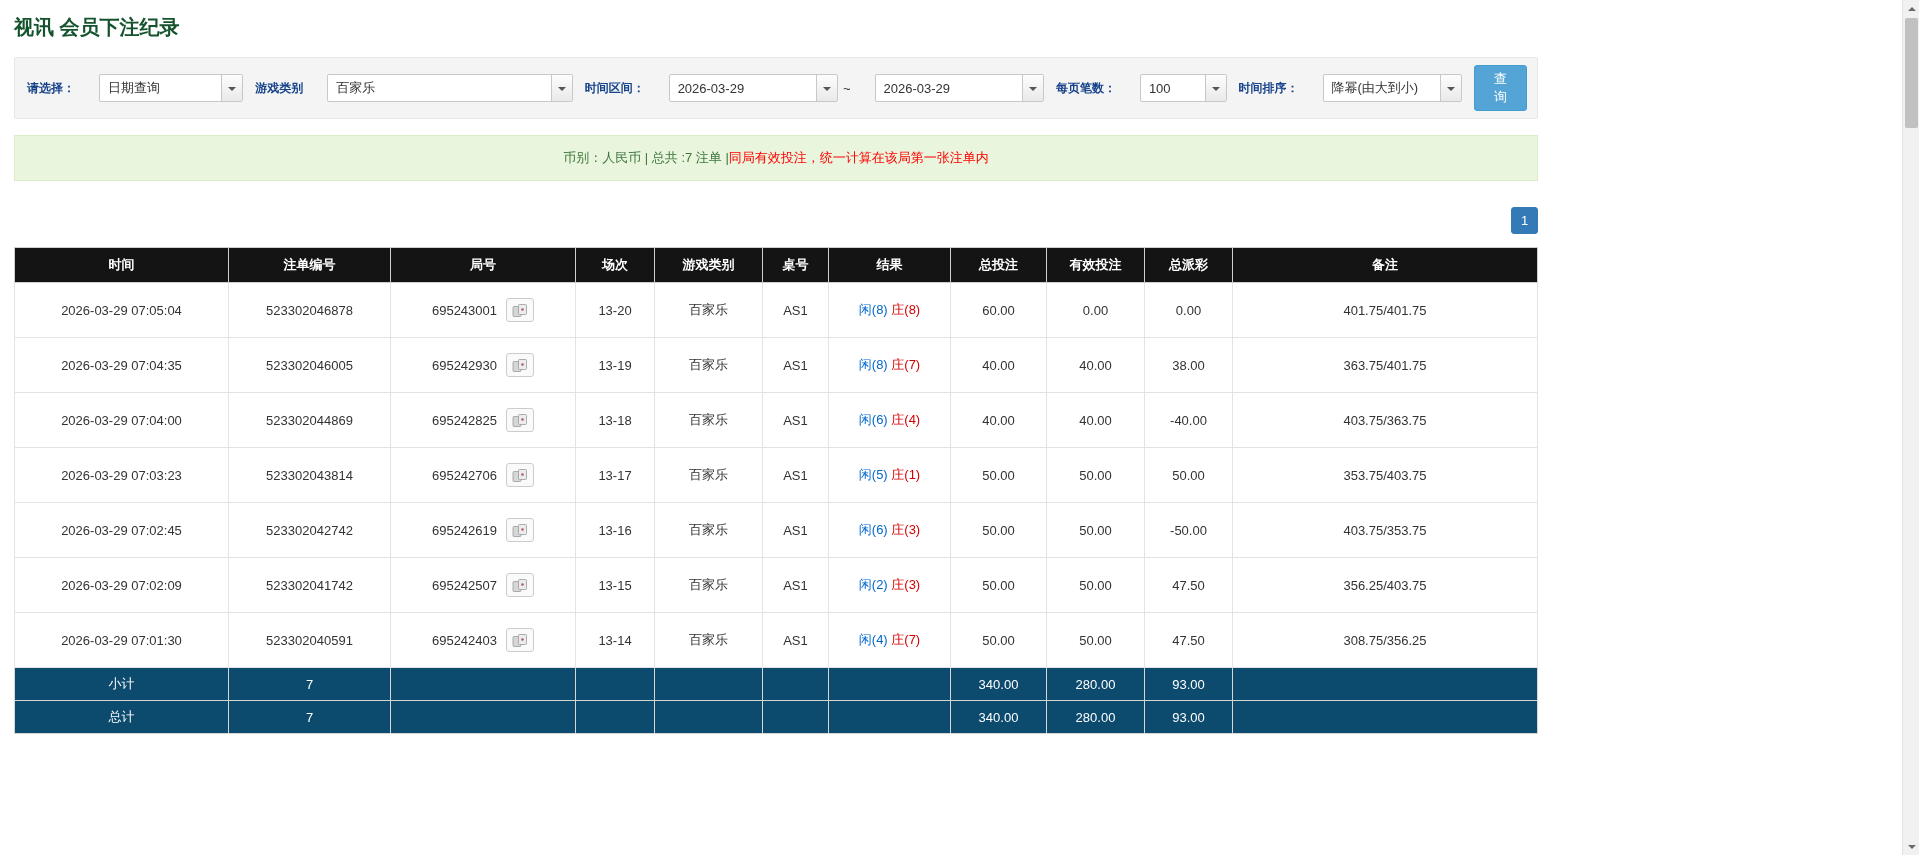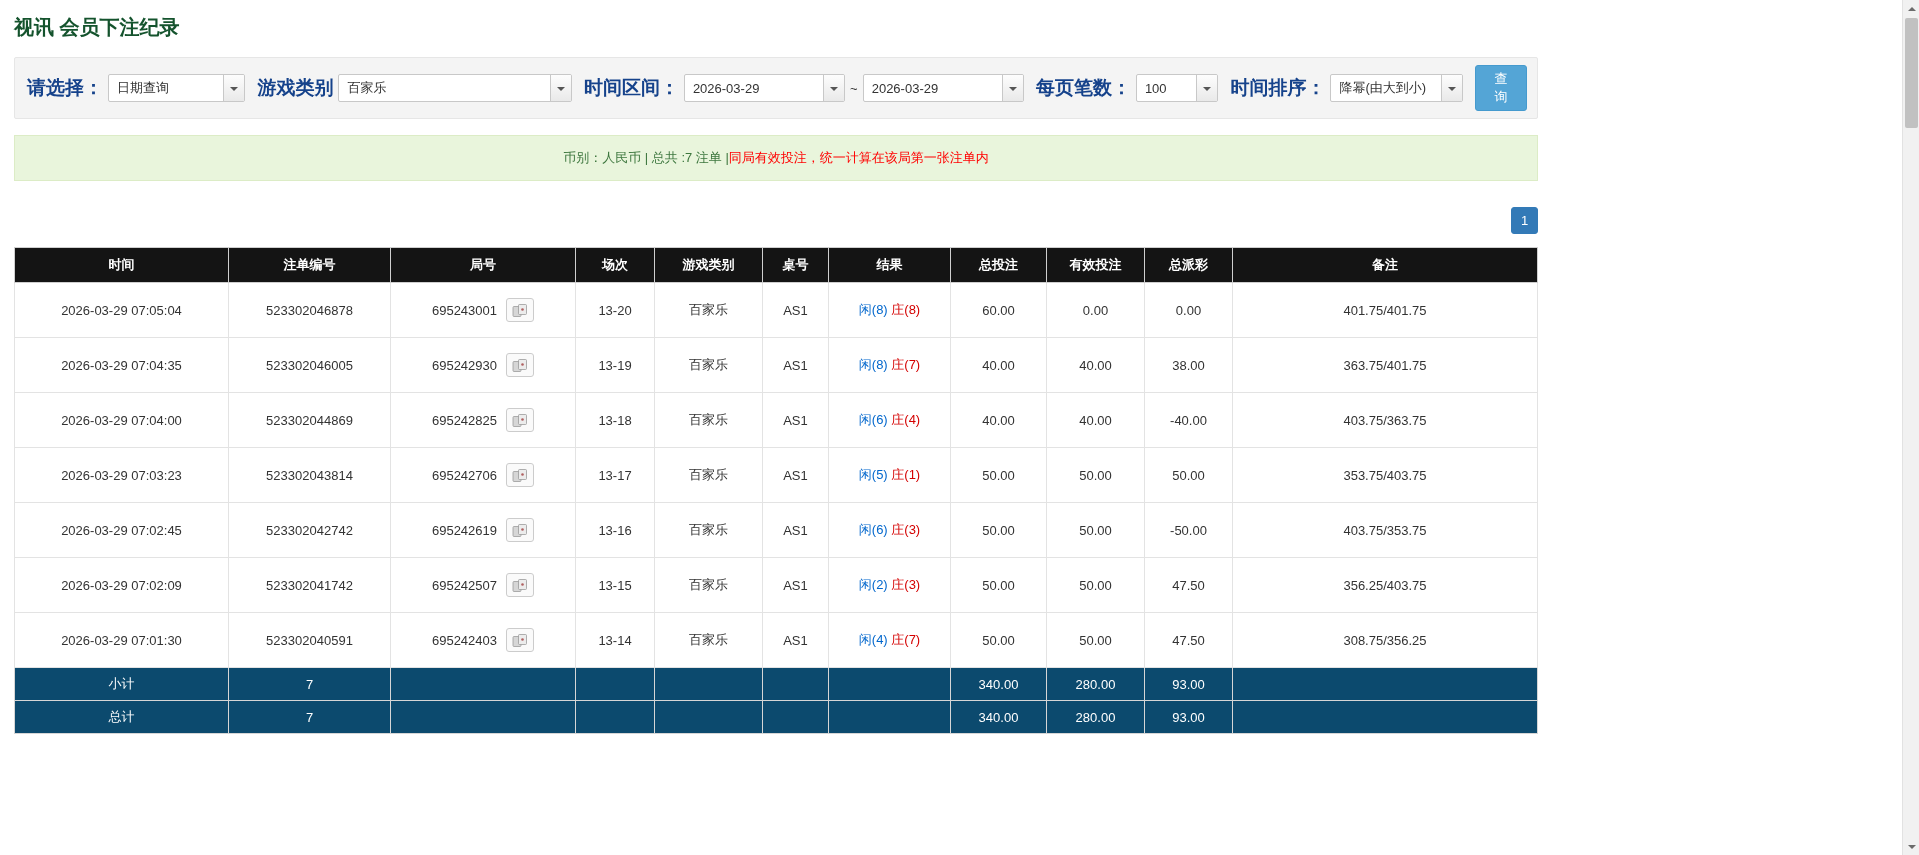--- a/index.html
+++ b/index.html
@@ -4,24 +4,24 @@
 <style>
   * { box-sizing: border-box; }
   html, body { margin:0; padding:0; background:#fff; }
   body { font-family:"Liberation Sans","DejaVu Sans",sans-serif; color:#333; width:1919px; height:855px; overflow:hidden; position:relative; }
   .page { width:1524px; margin:0 0 0 14px; padding-top:10px; }
 
   .page-title { font-size:20px; font-weight:600; margin:4px 0 16px; color:#14532d; }
 
   
   .filter-bar { display:flex; align-items:center; background:#f4f4f4; border:1px solid #e6e6e6; border-radius:2px; padding:7px 10px; margin-bottom:16px; }
-  .f-label { font-size:19px; font-weight:bold; color:#15428b; white-space:nowrap; margin:0 5px 0 12px; }
+  .f-label { font-size:12px; font-weight:bold; color:#15428b; white-space:nowrap; margin:0 5px 0 12px; }
   .f-label.first { margin-left:2px; }
   .tilde { margin:0 5px; color:#333; font-size:13px; }
-  .combo { display:inline-flex; align-items:stretch; height:28px; background:#fff; border:1px solid #c8c8c8; border-radius:2px; overflow:hidden; cursor:pointer; }
+  .combo { display:inline-flex; align-items:stretch; height:28px; background:#fff; border:1px solid #c8c8c8; border-radius:2px; overflow:hidden; cursor:pointer;margin-left:19px; }
   .combo-text { flex:1; display:flex; align-items:center; padding:0 8px; font-size:13px; color:#333; white-space:nowrap; overflow:hidden; }
   .combo-arrow { width:21px; border-left:1px solid #c8c8c8; background:linear-gradient(#fdfdfd,#e9e9e9); display:flex; align-items:center; justify-content:center; }
   .combo-arrow::after { content:""; display:block; border:4px solid transparent; border-top-color:#555; margin-top:5px; }
   .w150{width:150px}.w255{width:255px}.w160{width:176px}.w90{width:90px}.w145{width:145px}
   .btn-query { margin-left:12px; background:#54a5d6; color:#fff; border:1px solid #459ace; border-radius:3px; font-size:13px; padding:0 13px; height:46px; cursor:pointer; }
 
   
   .summary-bar { display:flex; justify-content:center; align-items:center; background:#e9f5dc; border:1px solid #dcecc6; padding:13px 12px; font-size:13px; margin-bottom:26px; }
   .summary-left { color:#3c763d; }
   .summary-note { color:#ff0000; }

